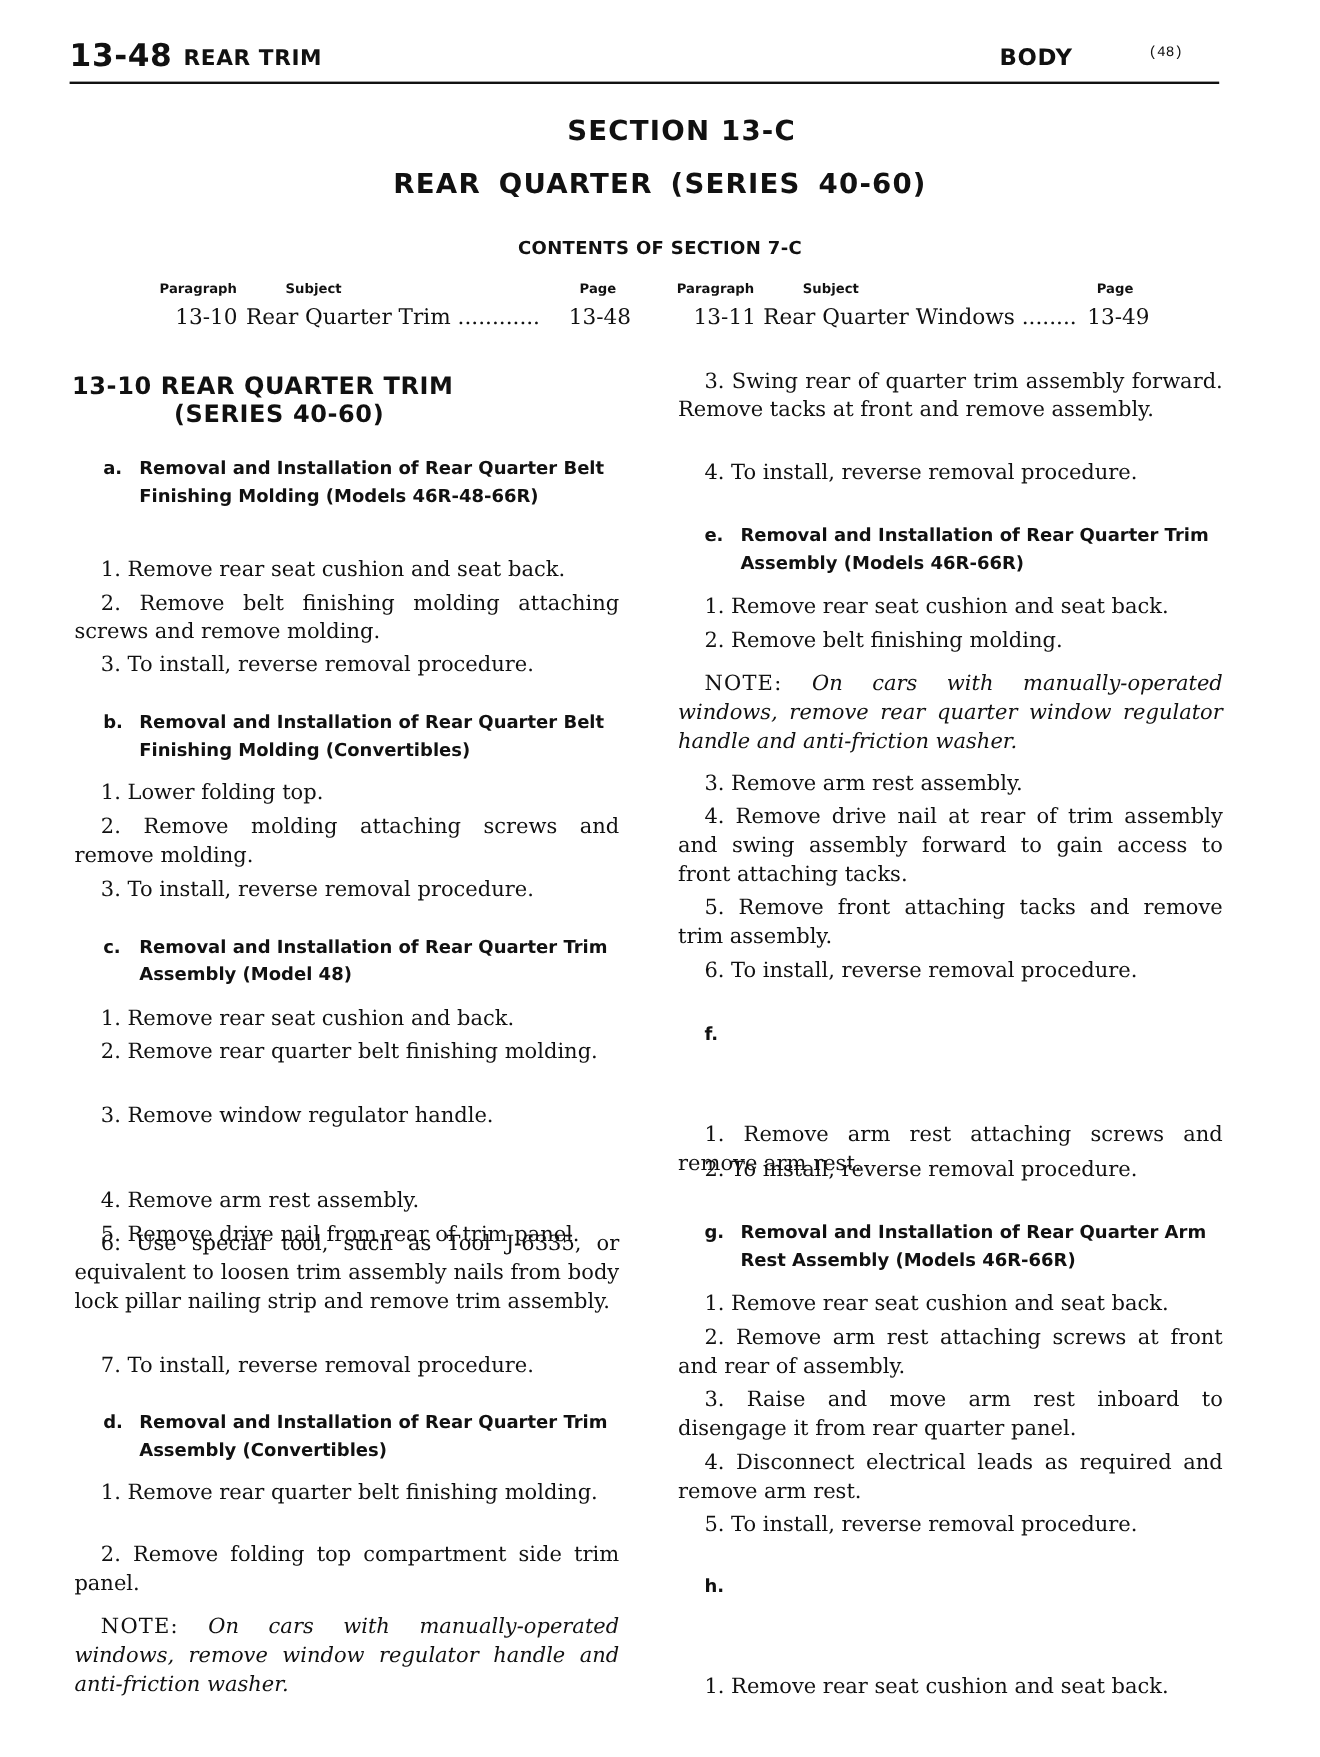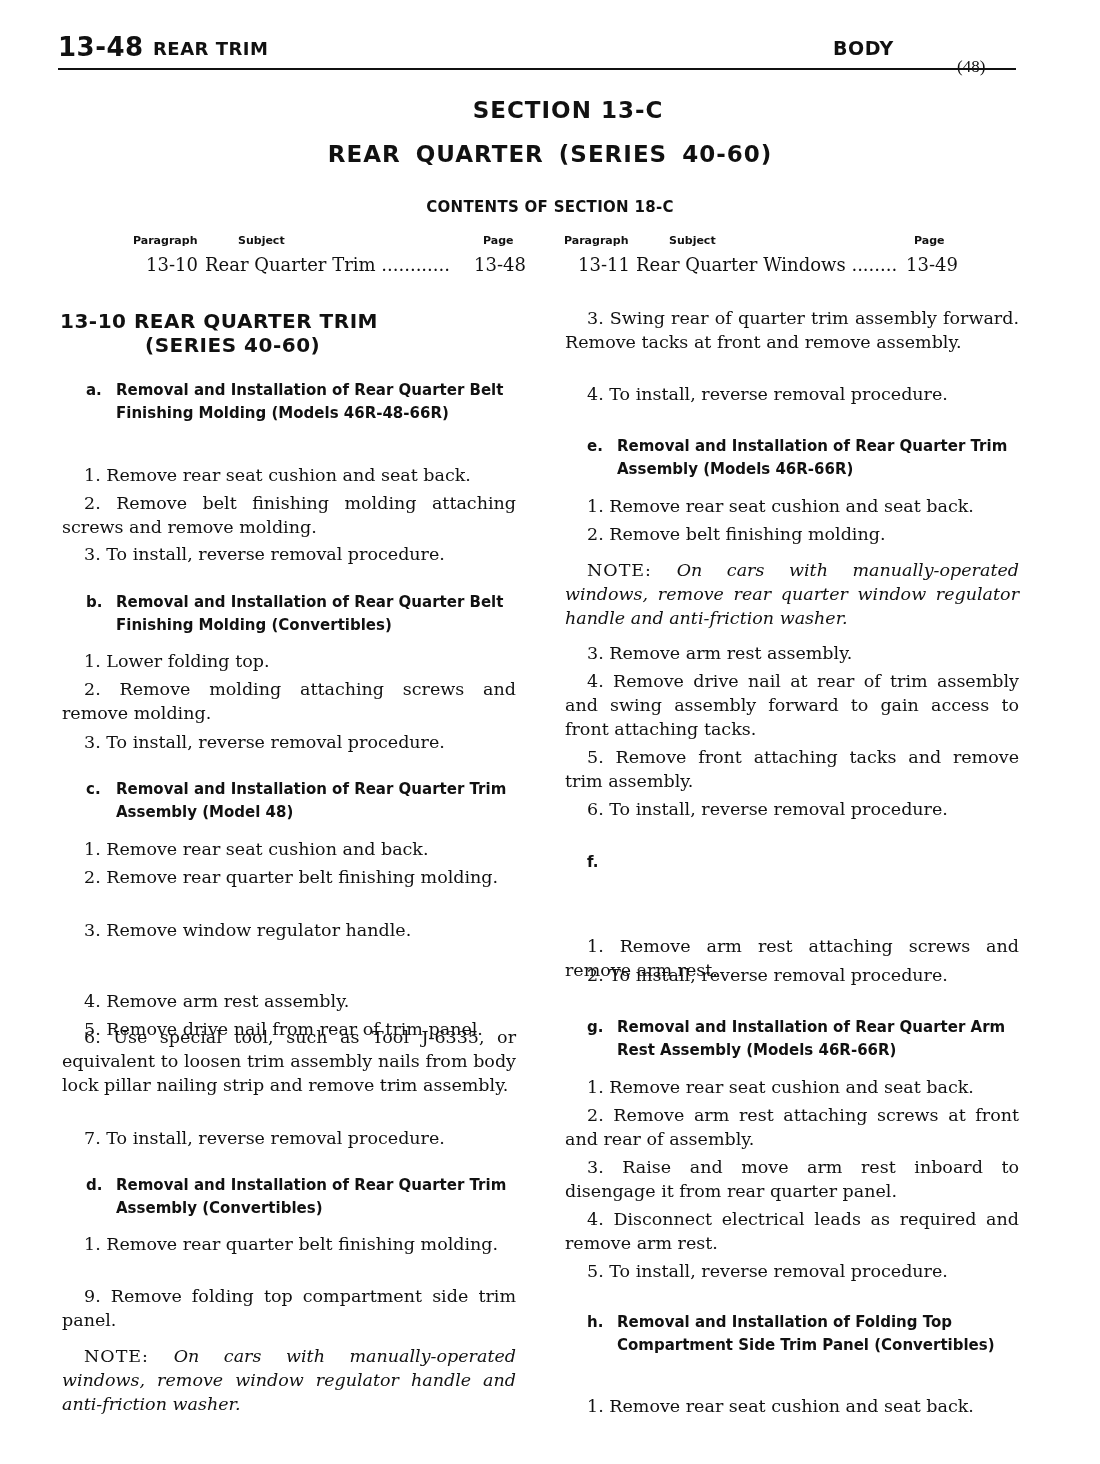--- a/index.html
+++ b/index.html
@@ -3,21 +3,21 @@
 <meta charset="utf-8">
 <style>
   html, body { margin: 0; padding: 0; background: #ffffff; }
   body { width: 1100px; height: 1464px; position: relative; overflow: hidden; color: #111; }
   .page { position: absolute; left: 0; top: 0; width: 1100px; height: 1464px; }
 
   .header { position: absolute; left: 58px; top: 28px; width: 958px; height: 40px; border-bottom: 2.5px solid #111; }
   .hdr-num { position: absolute; left: 0; top: 4px; font-family: "DejaVu Sans", sans-serif; font-weight: bold; font-size: 26px; letter-spacing: 0.5px; }
   .hdr-topic { position: absolute; left: 95px; top: 10px; font-family: "DejaVu Sans", sans-serif; font-weight: bold; font-size: 18px; letter-spacing: 0.5px; }
   .hdr-section { position: absolute; left: 775px; top: 9px; font-family: "DejaVu Sans", sans-serif; font-weight: bold; font-size: 19px; letter-spacing: 0.5px; }
-  .hdr-pg { position: absolute; left: 899px; top: 9px; font-family: Liberation Serif, serif; font-size: 17px; margin-top: 20px; }
+  .hdr-pg { position: absolute; left: 899px; top: 9px; font-family: Liberation Mono, monospace; font-size: 12px; }
 
   .title1 { position: absolute; left: 18px; width: 1100px; top: 97px; text-align: center; font-family: "DejaVu Sans", sans-serif; font-weight: bold; font-size: 23px; letter-spacing: 1px; }
   .title2 { position: absolute; left: 0; width: 1100px; top: 141px; text-align: center; font-family: "DejaVu Sans", sans-serif; font-weight: bold; font-size: 23px; letter-spacing: 1px; word-spacing: 6px; }
   .contents-title { position: absolute; left: 0; width: 1100px; top: 198px; text-align: center; font-family: "DejaVu Sans", sans-serif; font-weight: bold; font-size: 15px; letter-spacing: 0.3px; }
 
   .toc { position: absolute; top: 234px; font-family: "DejaVu Serif", serif; }
   .toc .th { position: absolute; font-family: "DejaVu Sans", sans-serif; font-weight: bold; font-size: 11px; top: 0; text-align: center; }
   .toc .td { position: absolute; font-size: 18px; top: 20px; white-space: nowrap; }
 
   .col { position: absolute; top: 0; font-family: "DejaVu Serif", serif; font-size: 17.5px; line-height: 24px; }
@@ -39,21 +39,21 @@
 
   <div class="header">
     <span class="hdr-num">13-48</span>
     <span class="hdr-topic">REAR TRIM</span>
     <span class="hdr-section">BODY</span>
     <span class="hdr-pg">(48)</span>
   </div>
 
   <div class="title1">SECTION 13-C</div>
   <div class="title2">REAR QUARTER (SERIES 40-60)</div>
-  <div class="contents-title">CONTENTS OF SECTION 18-C</div>
+  <div class="contents-title">CONTENTS OF SECTION 7-C</div>
 
   <div class="toc" style="left:0;width:1100px;">
     <span class="th" style="left:133px">Paragraph</span>
     <span class="th" style="left:238px">Subject</span>
     <span class="th" style="left:483px">Page</span>
     <span class="td" style="left:146px">13-10</span>
     <span class="td" style="left:205px">Rear Quarter Trim ............</span>
     <span class="td" style="left:474px">13-48</span>
 
     <span class="th" style="left:564px">Paragraph</span>
@@ -96,21 +96,21 @@
     <div class="step" style="top:945px;left:0;width:454px;margin-top:44px;">4. Remove arm rest assembly.</div>
     <div class="step" style="top:973px;left:0;width:454px;margin-top:44px;">5. Remove drive nail from rear of trim panel.</div>
     <div class="step" style="top:1025px;left:0;width:454px;">6. Use special tool, such as Tool J-6335, or equivalent to loosen trim assembly nails from body lock pillar nailing strip and remove trim assembly.</div>
     <div class="step" style="top:1126px;left:0;width:454px;">7. To install, reverse removal procedure.</div>
 
     <div class="sub-head" style="top:1174px;left:24px;width:428px;">
       <span class="letter">d.</span>
       <span>Removal and Installation of Rear Quarter Trim Assembly (Convertibles)</span>
     </div>
     <div class="step" style="top:1232px;left:0;width:454px;">1. Remove rear quarter belt finishing molding.</div>
-    <div class="step" style="top:1284px;left:0;width:454px;">9. Remove folding top compartment side trim panel.</div>
+    <div class="step" style="top:1284px;left:0;width:454px;">2. Remove folding top compartment side trim panel.</div>
     <div class="note" style="top:1344px;left:0;width:454px;">
       <span class="lbl">NOTE:</span>
       <span class="body">On cars with manually-operated windows, remove window regulator handle and anti-friction washer.</span>
     </div>
   </div>
 
   <div class="col col-right">
     <div class="step" style="top:306px;left:0;width:454px;">3. Swing rear of quarter trim assembly forward. Remove tacks at front and remove assembly.</div>
     <div class="step" style="top:382px;left:0;width:454px;">4. To install, reverse removal procedure.</div>
 
@@ -140,18 +140,17 @@
       <span>Removal and Installation of Rear Quarter Arm Rest Assembly (Models 46R-66R)</span>
     </div>
     <div class="step" style="top:1075px;left:0;width:454px;">1. Remove rear seat cushion and seat back.</div>
     <div class="step" style="top:1103px;left:0;width:454px;">2. Remove arm rest attaching screws at front and rear of assembly.</div>
     <div class="step" style="top:1155px;left:0;width:454px;">3. Raise and move arm rest inboard to disengage it from rear quarter panel.</div>
     <div class="step" style="top:1207px;left:0;width:454px;">4. Disconnect electrical leads as required and remove arm rest.</div>
     <div class="step" style="top:1259px;left:0;width:454px;">5. To install, reverse removal procedure.</div>
 
     <div class="sub-head" style="top:1311px;left:22px;width:430px;">
       <span class="letter">h.</span>
-      <span>Removal and Installation of Folding Top Compartment Side Trim Panel (Convertibles)</span>
     </div>
     <div class="step" style="top:1394px;left:0;width:454px;">1. Remove rear seat cushion and seat back.</div>
   </div>
 
 </div>
 
 </body></html>

